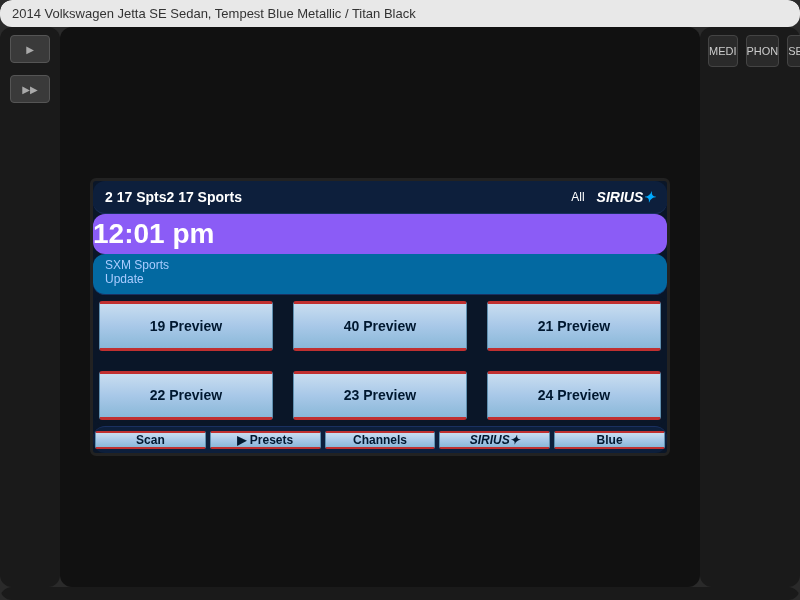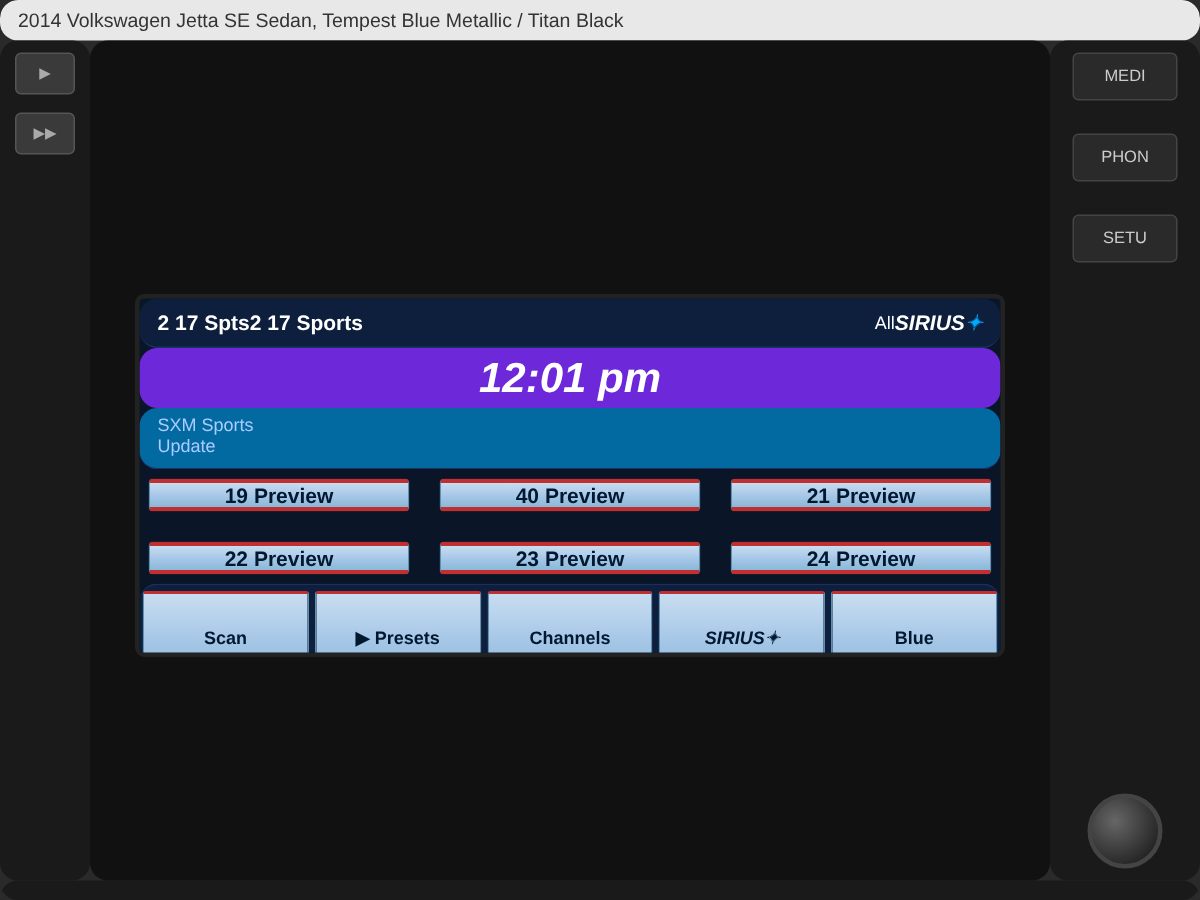--- a/index.html
+++ b/index.html
@@ -59,21 +59,21 @@
       flex: 1;
       background: #111;
       display: flex;
       align-items: center;
       justify-content: center;
       padding: 10px;
     }
 
     .screen {
       width: 580px;
-      height: 242px;
+      height: 278px;
       background: #0a1628;
       border-radius: 6px;
       border: 3px solid #222;
       overflow: hidden;
       display: flex;
       flex-direction: column;
       margin-top: 20px;
     }
 
     
@@ -103,24 +103,22 @@
       font-weight: bold;
       font-style: italic;
     }
 
     .sirius-logo .sirius-dot {
       color: #00aaff;
     }
 
     
     .time-display {
-      background: #6d28d9;
-      text-align: center;
+      background: #8b5cf6;
       padding: 4px 0;
-      font-style: italic;
     }
 
     .time-text {
       color: #ffffff;
       font-size: 28px;
       font-weight: bold;
     }
 
     
     .channel-subtitle {
@@ -166,45 +164,44 @@
       display: flex;
       border-top: 1px solid #1a3060;
     }
 
     .toolbar-btn {
       flex: 1;
       background: linear-gradient(180deg, #c8ddf0 0%, #a8c8e8 50%, #8ab8d8 100%);
       border: 1px solid #6090b0;
       border-radius: 2px;
       margin: 4px 2px;
-      padding: 22px 4px;
+      padding: 0 4px;
       display: flex;
       align-items: center;
       justify-content: center;
       color: #001830;
       font-size: 12px;
       font-weight: bold;
       cursor: pointer;
       border-bottom: 2px solid #c03030;
       border-top: 2px solid #c03030;
     }
 
     .toolbar-btn.sirius-btn {
       font-style: italic;
     }
 
     
     .car-controls-right {
       width: 100px;
       background: #1a1a1a;
       display: flex;
-      flex-direction: column;
-      align-items: center;
+      align-items: flex-start;
       padding: 8px;
-      gap: 22px;
+      gap: 8px;
     }
 
     .side-btn {
       width: 70px;
       height: 32px;
       background: #2a2a2a;
       border-radius: 4px;
       display: flex;
       align-items: center;
       justify-content: center;
@@ -246,21 +243,21 @@
     <div class="control-btn">▶</div>
     <div class="control-btn">▶▶</div>
     <div style="flex:1"></div>
   </div>
 
   <div class="screen-container">
     <div class="screen">
 
       <div class="screen-header">
         <div class="channel-info">2 17 Spts2 17 Sports</div>
-        <div style="display:flex; align-items:center; gap:0;">
+        <div style="display:flex; align-items:center; gap:12px;">
           <span class="all-label">All</span>
           <span class="sirius-logo">
             SIRIUS<span class="sirius-dot">✦</span>
           </span>
         </div>
       </div>
 
       <div class="time-display">
         <span class="time-text">12:01 pm</span>
       </div>

